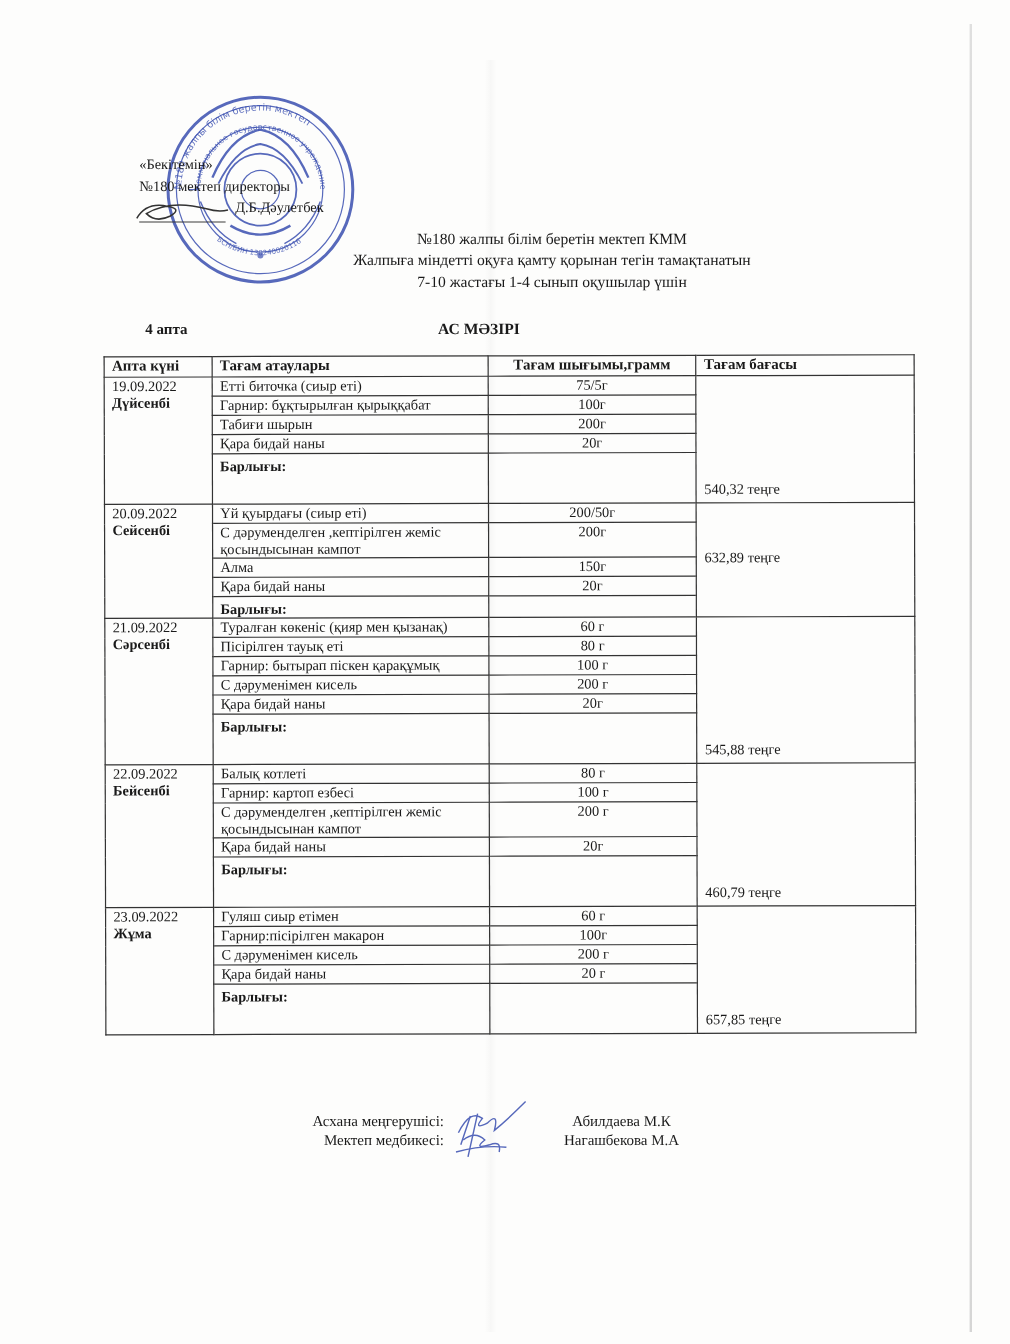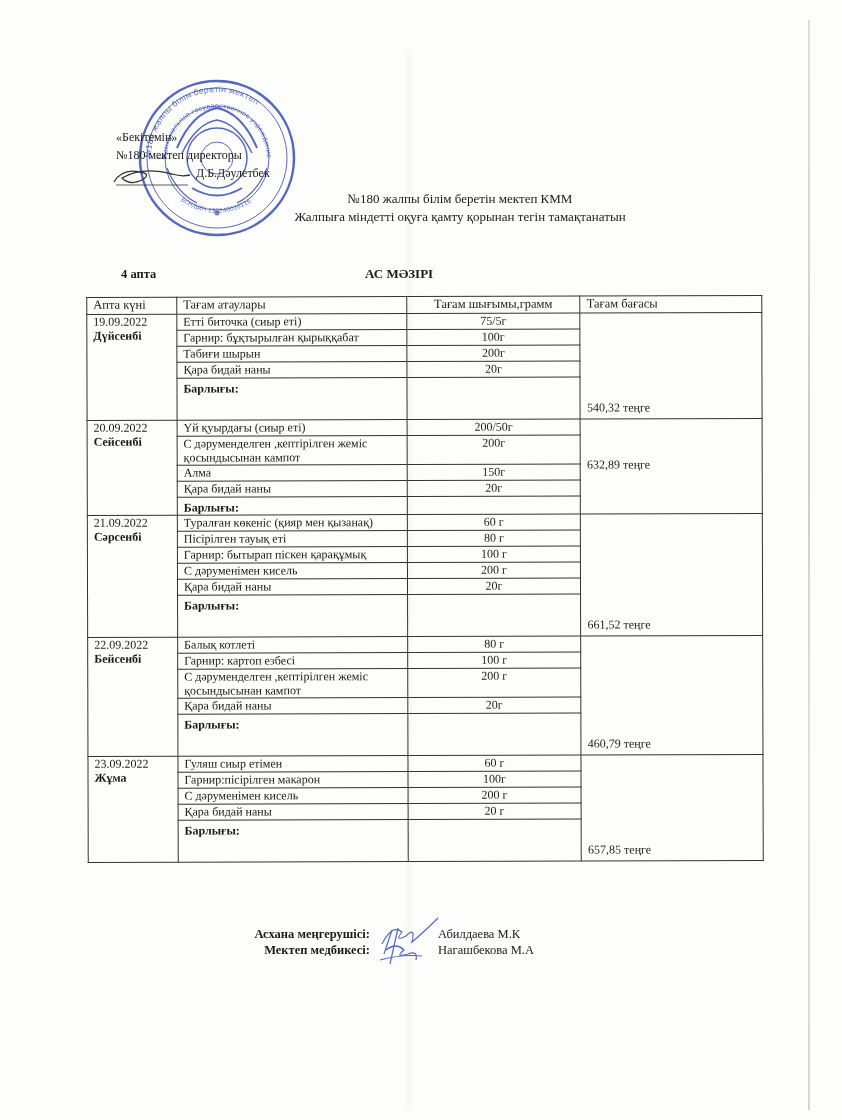--- a/index.html
+++ b/index.html
@@ -38,36 +38,36 @@
     position: absolute; left: 365px; top: 266px; font-size: 13px; font-weight: bold; text-align: right;
   }
   table.menu {
     position: absolute; left: 87px; top: 296px; width: 676px;
     border-collapse: collapse; font-size: 12px; transform: rotate(-0.15deg);
   }
   table.menu td, table.menu th {
     border: 1px solid #333; padding: 0 6px; vertical-align: top;
     line-height: 14px; height: 15px;
   }
-  table.menu th { text-align: left; font-weight: normal; font-size: 12.5px; height: 16px; }
+  table.menu th { text-align: left; font-weight: bold; font-size: 12.5px; height: 16px; }
   col.c1 { width: 90px; } col.c2 { width: 230px; } col.c3 { width: 174px; } col.c4 { width: 182px; }
   td.day { border-bottom: 1px solid #333; }
   td.day .date { display: block; }
   td.day .wd { display: block; font-weight: bold; }
   td.qty { text-align: center; }
   td.price { text-align: left; vertical-align: bottom !important; padding-bottom: 4px !important; }
   td.price.mid { vertical-align: middle !important; }
   tr.total td.dish { font-weight: bold; padding-top: 3px; margin-top: 10px; }
   tr.total.tall td { height: 38px; }
   tr.total.short td { height: 14px; }
   .footer {
     position: absolute; left: 248px; top: 926px; font-size: 12.5px; line-height: 16px;
   }
-  .footer .labels { position: absolute; left: 0; top: 0; text-align: right; width: 122px; font-weight: bold; }
-  .footer .names { position: absolute; left: 190px; top: 0; width: 160px; }
+  .footer .labels { position: absolute; left: 0; top: 0; text-align: right; width: 122px; }
+  .footer .names { position: absolute; left: 190px; top: 0; width: 160px; text-align: center; }
   .sig2 { position: absolute; left: 372px; top: 914px; }
 </style>
 </head>
 <body>
 
 <div class="fold"></div>
 <div class="scan-edge"></div>
 
 <svg class="stamp" viewBox="0 0 160 160">
   <g fill="none" stroke="#3a4fb0" opacity="0.85">
@@ -108,20 +108,21 @@
   <div class="l3">Д.Б.Дәулетбек</div>
 </div>
 <svg class="sig1" width="80" height="30" viewBox="0 0 80 30">
   <path d="M2 22 Q10 8 28 12 Q40 14 30 20 Q18 26 10 18 Q30 6 60 14 Q70 17 78 15" fill="none" stroke="#333" stroke-width="1.3"></path>
   <line x1="4" y1="25" x2="76" y2="25" stroke="#333" stroke-width="0.8"></line>
 </svg>
 
 <div class="header-block">
   <div>№180 жалпы білім беретін мектеп КММ</div>
   <div>Жалпыға міндетті оқуға қамту қорынан тегін тамақтанатын</div>
+  <div>7-10 жастағы 1-4 сынып оқушылар үшін</div>
 </div>
 
 <div class="week">4 апта</div>
 <div class="menu-title">АС МӘЗІРІ</div>
 
 <table class="menu">
   <colgroup>
       <col class="c1">
       <col class="c2">
       <col class="c3">
@@ -186,21 +187,21 @@
         <td class="dish">Барлығы:</td>
         <td></td>
       </tr>
       <tr>
         <td class="day" rowspan="6">
           <span class="date">21.09.2022</span>
           <span class="wd">Сәрсенбі</span>
         </td>
         <td class="dish">Туралған  көкеніс (қияр мен қызанақ)</td>
         <td class="qty">60 г</td>
-        <td class="price" rowspan="6">661,52 теңге</td>
+        <td class="price" rowspan="6">545,88 теңге</td>
       </tr>
       <tr>
         <td class="dish">Пісірілген тауық еті</td>
         <td class="qty">80 г</td>
       </tr>
       <tr>
         <td class="dish">Гарнир: бытырап піскен қарақұмық</td>
         <td class="qty">100 г</td>
       </tr>
       <tr>

